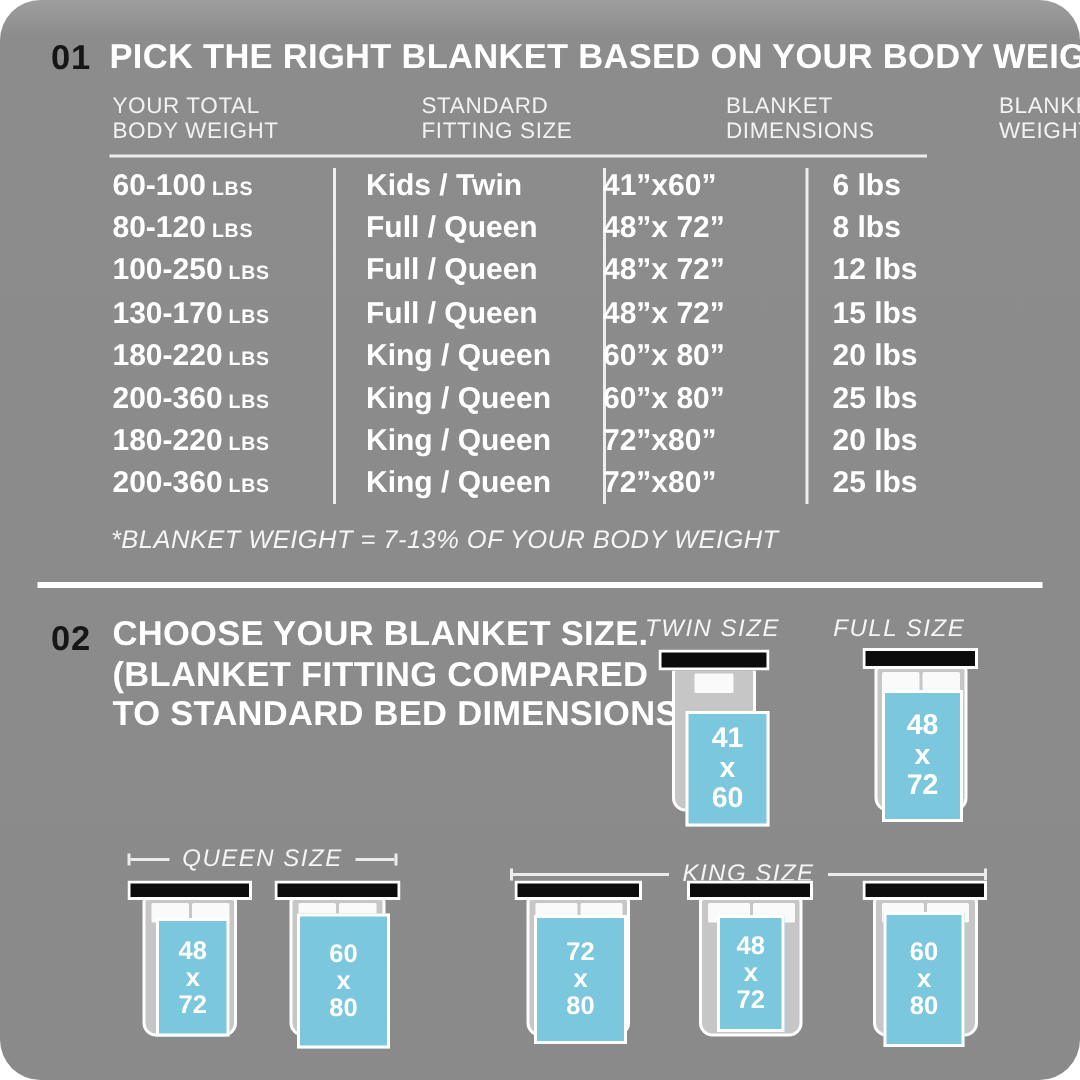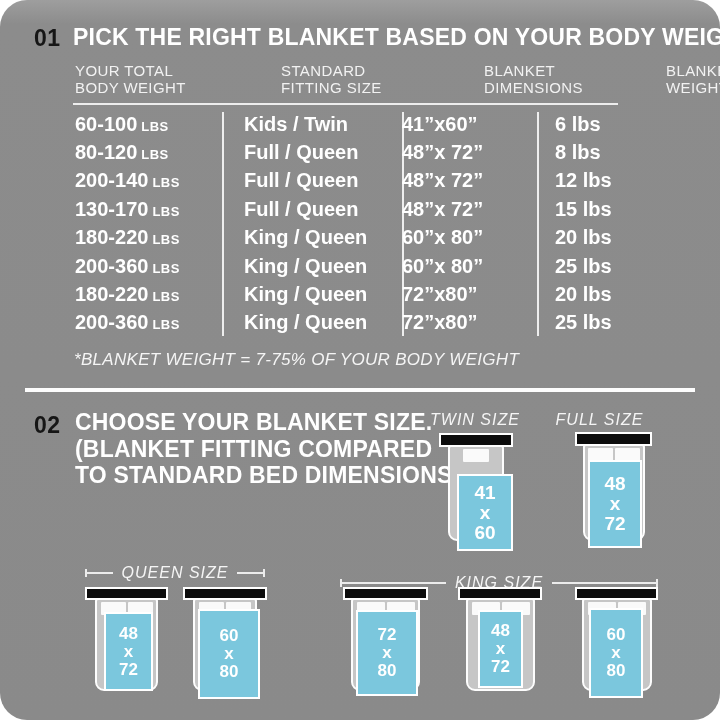--- a/index.html
+++ b/index.html
@@ -76,21 +76,21 @@
       <div class="t-cell c3">41”x60”</div>
       <div class="t-cell c4">6 lbs</div>
     </div>
     <div class="t-row">
       <div class="t-cell"><span>80-120</span><span class="lbs">LBS</span></div>
       <div class="t-cell c2">Full / Queen</div>
       <div class="t-cell c3">48”x 72”</div>
       <div class="t-cell c4">8 lbs</div>
     </div>
     <div class="t-row">
-      <div class="t-cell"><span>200-140</span><span class="lbs">LBS</span></div>
+      <div class="t-cell"><span>100-250</span><span class="lbs">LBS</span></div>
       <div class="t-cell c2">Full / Queen</div>
       <div class="t-cell c3">48”x 72”</div>
       <div class="t-cell c4">12 lbs</div>
     </div>
     <div class="t-row">
       <div class="t-cell"><span>130-170</span><span class="lbs">LBS</span></div>
       <div class="t-cell c2">Full / Queen</div>
       <div class="t-cell c3">48”x 72”</div>
       <div class="t-cell c4">15 lbs</div>
     </div>
@@ -117,21 +117,21 @@
       <div class="t-cell c2">King / Queen</div>
       <div class="t-cell c3">72”x80”</div>
       <div class="t-cell c4">25 lbs</div>
     </div>
   </div>
 
   <div class="vsep" style="left:222px;top:112px;height:224px;"></div>
   <div class="vsep" style="left:402px;top:112px;height:224px;"></div>
   <div class="vsep" style="left:537px;top:112px;height:224px;"></div>
 
-  <div class="abs footnote" style="left:74px;top:350px;">*BLANKET WEIGHT = 7-75% OF YOUR BODY WEIGHT</div>
+  <div class="abs footnote" style="left:74px;top:350px;">*BLANKET WEIGHT = 7-13% OF YOUR BODY WEIGHT</div>
 
   <div class="abs divider" style="left:25px;top:388px;width:670px;"></div>
 
   <div class="abs step-num" style="left:34px;top:412px;">02</div>
   <div class="abs s2-heading" style="left:75px;top:409px;">
     <div>CHOOSE YOUR BLANKET SIZE.</div>
     <div>(BLANKET FITTING COMPARED</div>
     <div>TO STANDARD BED DIMENSIONS)</div>
   </div>
 

